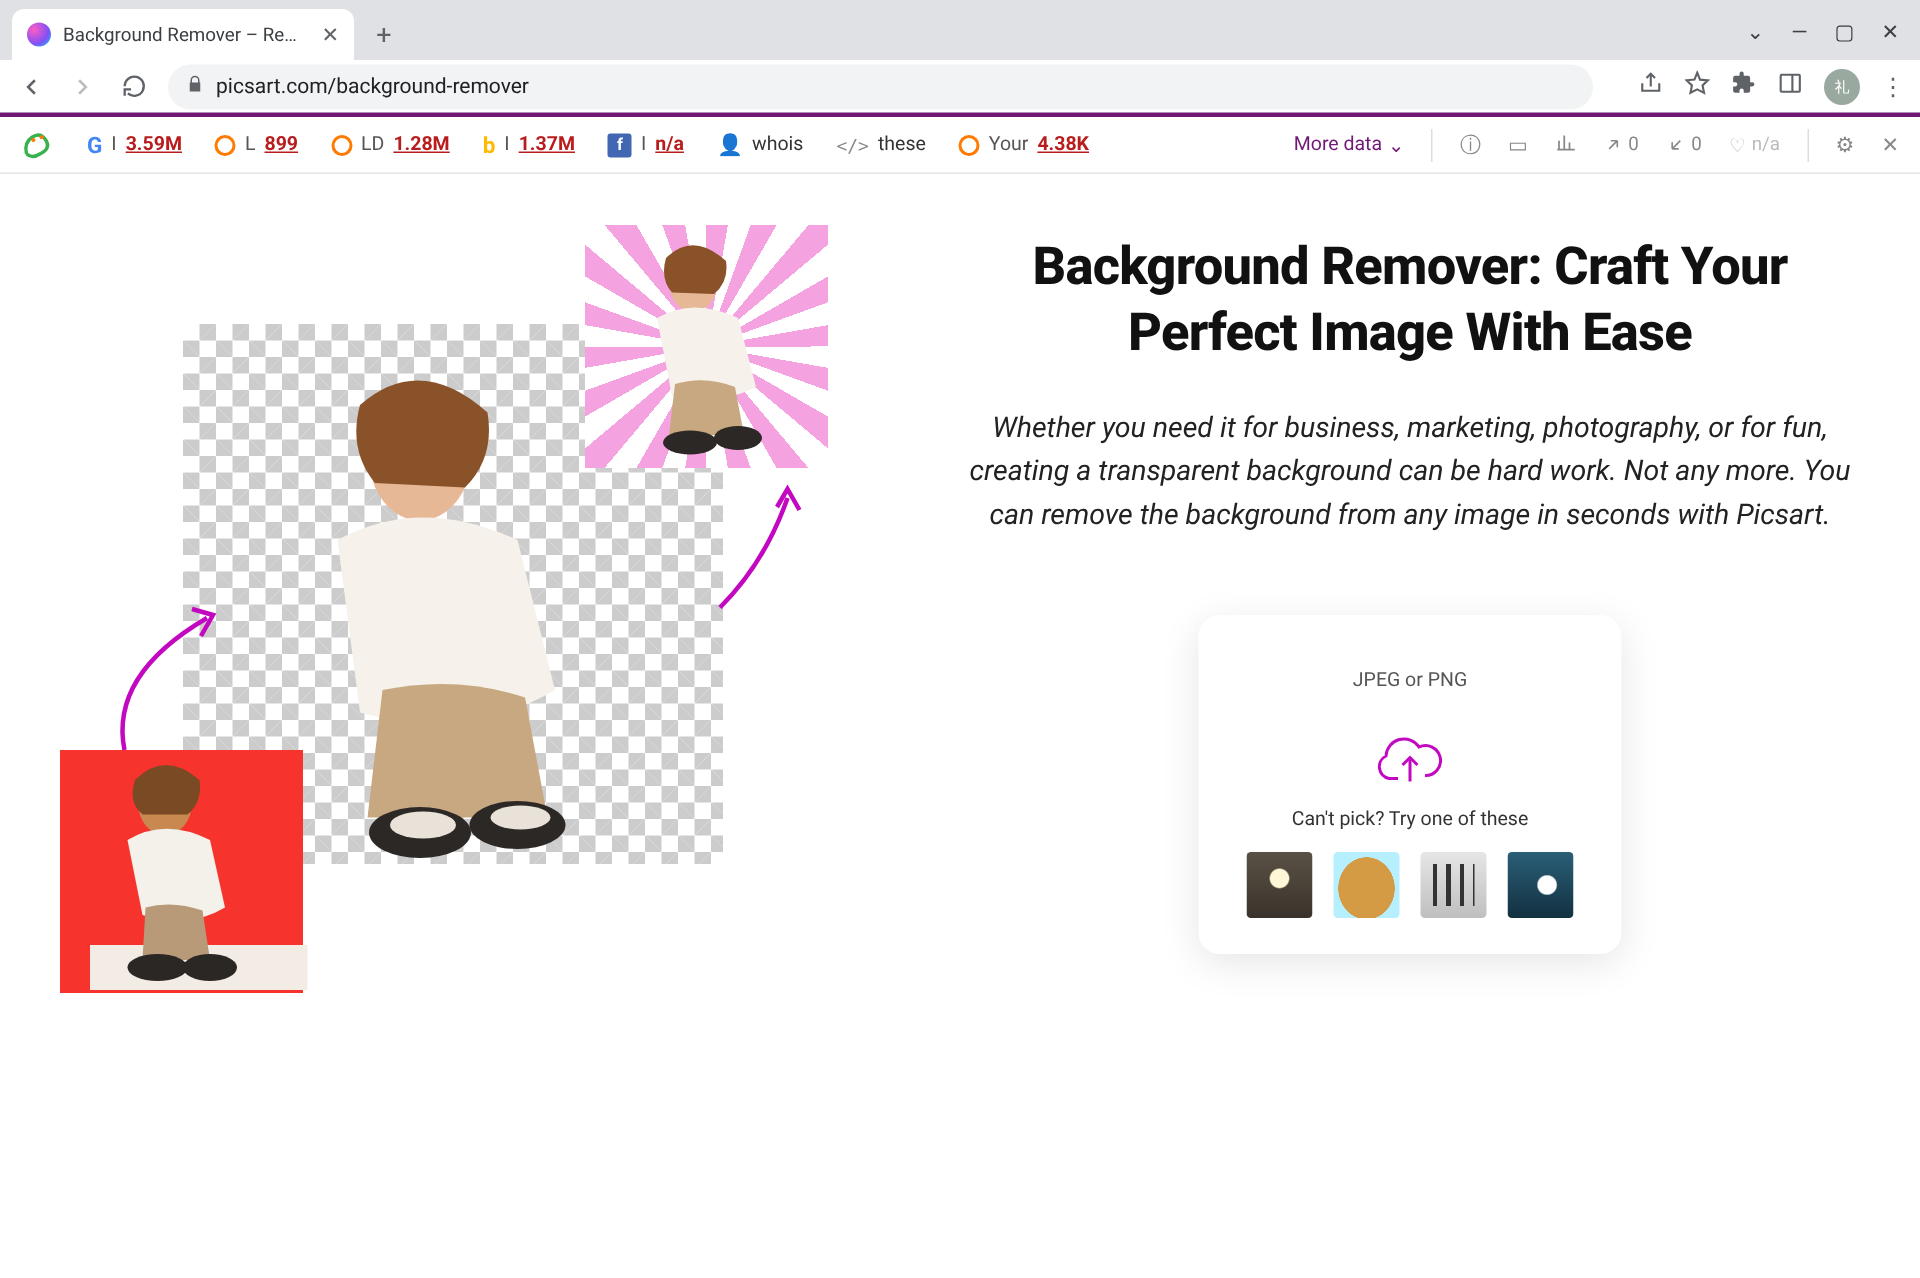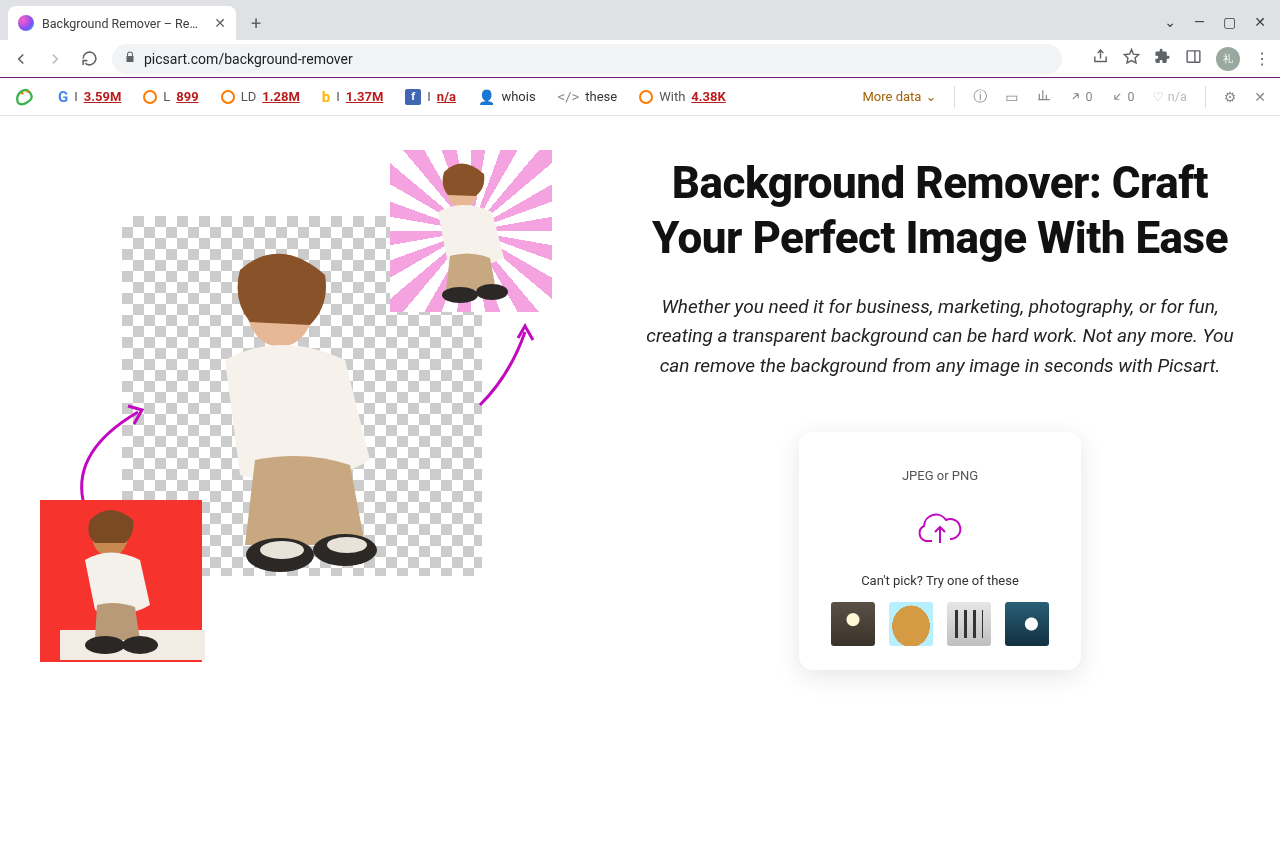--- a/index.html
+++ b/index.html
@@ -9,42 +9,42 @@
 .browser-chrome { background: #dfe1e5; }
 .tab-strip { display: flex; align-items: flex-end; height: 40px; padding-left: 8px; gap: 6px; }
 .tab { background: #fff; border-radius: 8px 8px 0 0; height: 34px; display: flex; align-items: center; padding: 0 10px; gap: 8px; width: 228px; font-size: 12.5px; color: #3c4043; }
 .tab-favicon { width: 16px; height: 16px; border-radius: 50%; background: radial-gradient(circle at 30% 30%, #ff5cc5, #8050f5 60%, #00d0ff); flex-shrink: 0; }
 .tab-title { white-space: nowrap; overflow: hidden; text-overflow: ellipsis; flex: 1; }
 .tab-close { font-size: 14px; color: #5f6368; cursor: pointer; }
 .new-tab { width: 28px; height: 28px; display: flex; align-items: center; justify-content: center; color: #5f6368; font-size: 18px; cursor: pointer; margin-bottom: 3px; }
 .window-controls { margin-left: auto; display: flex; gap: 18px; padding: 0 14px 10px 0; align-items: center; color: #3c4043; }
 .window-controls span { font-size: 14px; cursor: pointer; }
 
-.nav-bar { background: #fff; height: 38px; display: flex; align-items: center; padding: 0 10px; gap: 12px; border-bottom: 1px solid #701a75; }
+.nav-bar { background: #fff; height: 38px; display: flex; align-items: center; padding: 0 10px; gap: 12px; border-bottom: 3px solid #701a75; }
 .nav-btn { width: 22px; height: 22px; display: flex; align-items: center; justify-content: center; color: #5f6368; cursor: pointer; }
 .nav-btn.disabled { color: #bdbdbd; }
 .address-bar { flex: 1; background: #f1f3f4; border-radius: 16px; height: 30px; display: flex; align-items: center; padding: 0 12px; gap: 8px; font-size: 14px; color: #202124; max-width: 950px; }
 .lock-icon { color: #5f6368; font-size: 12px; }
 .chrome-right { display: flex; align-items: center; gap: 14px; color: #5f6368; margin-left: auto; }
 .avatar { width: 24px; height: 24px; border-radius: 50%; background: #9aa9a0; display: flex; align-items: center; justify-content: center; font-size: 10px; color: #fff; }
 
 
 .seo-bar { height: 38px; background: #fff; border-bottom: 1px solid #e5e5e5; display: flex; align-items: center; padding: 0 14px; gap: 22px; font-size: 13px; color: #333; }
 .seo-logo { width: 22px; height: 22px; display:flex; align-items:center; justify-content:center; }
 .seo-item { display: flex; align-items: center; gap: 6px; white-space: nowrap; }
 .seo-item .lbl { color: #555; }
 .seo-item .val { font-weight: 700; color: #b91c1c; text-decoration: underline; }
 .ico-g { color:#4285f4; font-weight:700; font-size:15px; }
 .ico-circle { width:14px; height:14px; border:2px solid #ff7a00; border-radius:50%; display:inline-block; }
 .ico-bing { color:#ffb900; font-weight:700; font-size:15px; }
 .ico-fb { background:#4267B2; color:#fff; width:16px; height:16px; display:flex; align-items:center; justify-content:center; font-size:11px; font-weight:700; border-radius:2px; }
 .ico-user { color:#888; font-size:14px; }
 .ico-code { color:#888; font-size:12px; font-family:monospace; }
 .seo-right { margin-left: auto; display: flex; align-items: center; gap: 18px; color: #888; }
-.more-data { color:#a16207; font-size:13px; display:flex; align-items:center; gap:4px; cursor:pointer; }
+.more-data { color:#701a75; font-size:13px; display:flex; align-items:center; gap:4px; cursor:pointer; }
 .seo-divider { width:1px; height:22px; background:#ddd; }
 .seo-micon { font-size:14px; cursor:pointer; }
 .cnt { display:flex; align-items:center; gap:4px; font-size:12.5px; }
 .heart-na { color:#bbb; }
 
 
 .page { display: flex; padding: 34px 30px 0 30px; gap: 40px; }
 .left { width: 560px; position: relative; height: 560px; }
 .right { flex: 1; max-width: 620px; text-align: center; }
 
@@ -63,29 +63,29 @@
   background: repeating-conic-gradient(from 0deg at 50% 50%, #f5a3e0 0 10deg, #fff 10deg 20deg); }
 .person-tr { position:absolute; left:380px; top:10px; width:125px; height:145px; }
 .img-small-bl { position:absolute; left:10px; top:350px; width:162px; height:162px; background:#f6332d; }
 .person-bl { position:absolute; left:25px; top:355px; width:130px; height:150px; }
 .floor-bl { position:absolute; left:20px; bottom:2px; width:145px; height:30px; background:#f2ece5; }
 
 .arrow-tr { position:absolute; left:440px; top:170px; width:80px; height:90px; }
 .arrow-bl { position:absolute; left:38px; top:250px; width:90px; height:110px; }
 
 
-.headline { font-size: 44px; font-weight: 800; line-height: 1.25; color: #111; margin-top: 6px; letter-spacing: -0.5px; }
+.headline { font-size: 35px; font-weight: 800; line-height: 1.25; color: #111; margin-top: 6px; letter-spacing: -0.5px; }
 .subtext { font-size: 19px; color: #222; line-height: 1.55; margin-top: 26px; font-style: italic; }
 
 .card { width: 282px; background:#fff; border-radius:14px; box-shadow: 0 6px 26px rgba(0,0,0,0.10); padding: 26px 22px 24px; margin: 52px auto 0; }
 .card-title { font-size: 18px; font-weight: 800; color:#111; }
 .card-sub { font-size: 13px; color:#555; margin-top: 10px; }
 .upload-icon { width:48px; height:48px; margin: 22px auto 0; }
 .upload-btn { width:100%; background:#c209c1; color:#fff; border:none; border-radius:8px; height:46px; font-size:15px; font-weight:700; margin-top:20px; cursor:pointer; }
-.cant-pick { font-size:13px; color:#333; margin-top:20px; }
+.cant-pick { font-size:13px; color:#333; margin-top:8px; }
 .samples { display:flex; gap:14px; justify-content:center; margin-top:14px; }
 .sample { width:44px; height:44px; border-radius:3px; cursor:pointer; }
 .s1 { background: radial-gradient(circle at 50% 40%, #fff7d6 0 6px, transparent 7px), linear-gradient(#5a5145,#3a332b); }
 .s2 { background: radial-gradient(ellipse at 50% 55%, #d49a44 0 60%, #b6f0ff 61%); }
 .s3 { background: linear-gradient(#e6e6e6,#bfbfbf); position:relative; }
 .s3::after{content:'';position:absolute;inset:8px;background:repeating-linear-gradient(90deg,#333 0 3px,transparent 3px 9px);}
 .s4 { background: radial-gradient(circle at 60% 50%, #fff 0 6px, transparent 7px), linear-gradient(#2a5f77,#123040); }
 </style>
 </head>
 <body>
@@ -188,21 +188,21 @@
   <div class="seo-item">
     <span class="ico-user">👤</span>
     <span>whois</span>
   </div>
   <div class="seo-item">
     <span class="ico-code">&lt;/&gt;</span>
     <span>these</span>
   </div>
   <div class="seo-item">
     <span class="ico-circle"></span>
-    <span class="lbl">With</span>
+    <span class="lbl">Your</span>
     <span class="val">4.38K</span>
   </div>
   <div class="seo-right">
     <div class="more-data">
       <span>More data</span>
       <span>⌄</span>
     </div>
     <div class="seo-divider"></div>
     <span class="seo-micon">ⓘ</span>
     <span class="seo-micon">▭</span>

